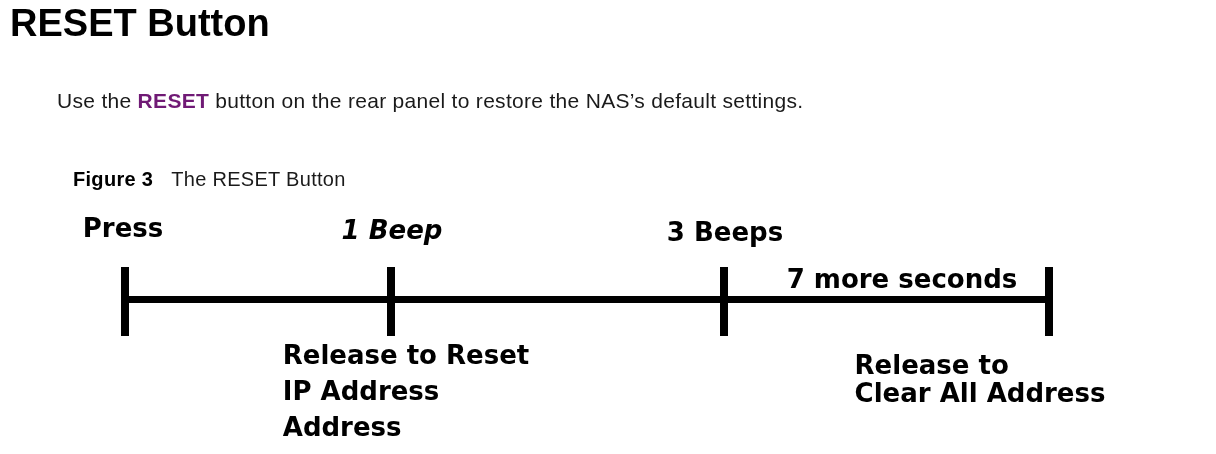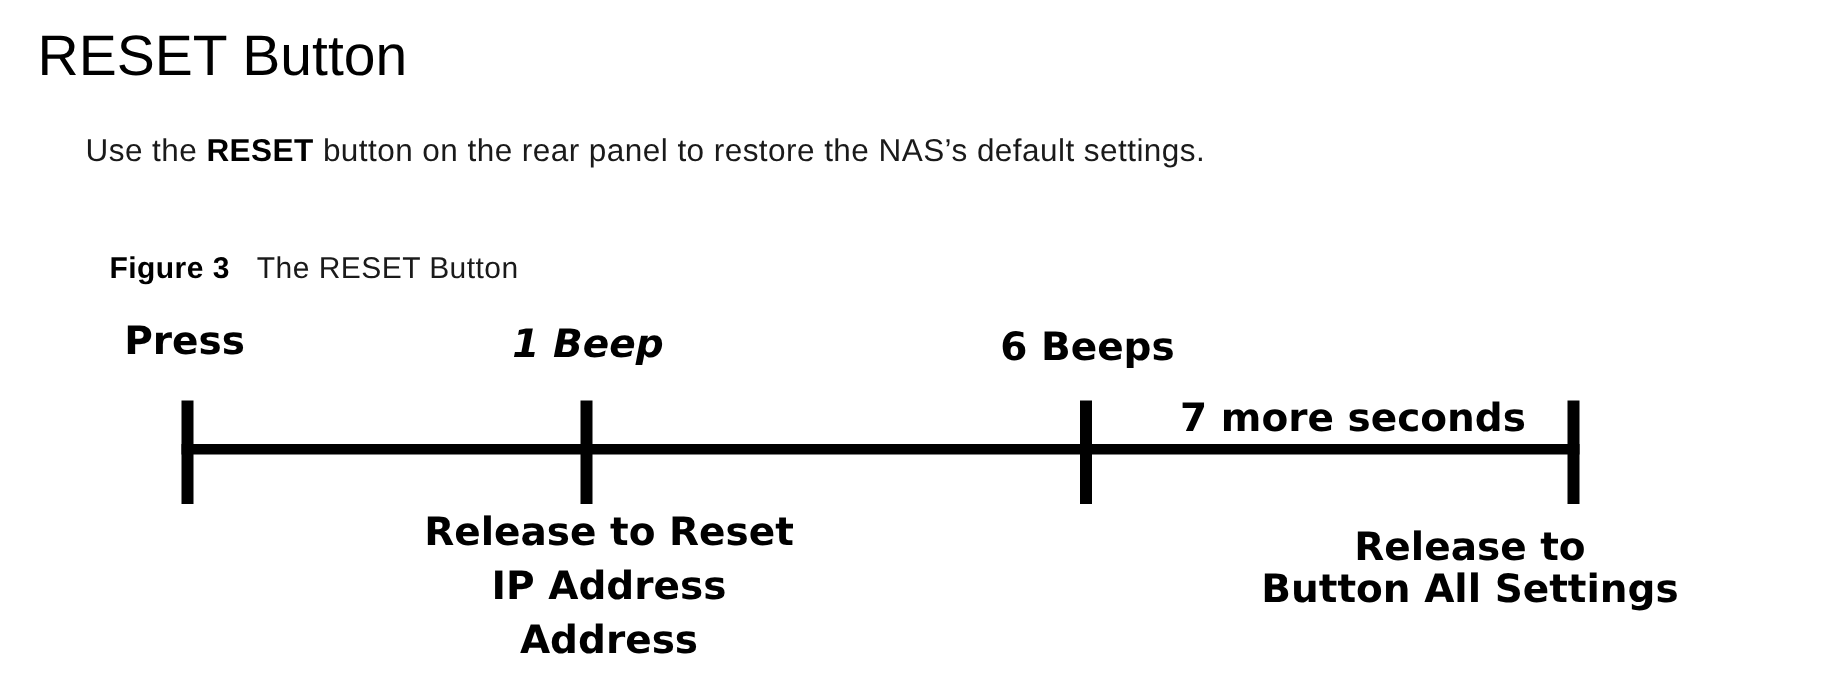--- a/index.html
+++ b/index.html
@@ -13,38 +13,38 @@
     height: 454px;
     background: #ffffff;
     color: #000000;
     overflow: hidden;
     font-family: "Liberation Sans", sans-serif;
   }
   .page-title {
     position: absolute;
     left: 10px;
     top: 2px;
-    margin: 15px;
+    margin: 0;
     font-size: 38px;
-    font-weight: normal;
+    font-weight: bold;
     color: #000000;
     font-family: "Liberation Sans", sans-serif;
     white-space: nowrap;
   }
   .intro {
     position: absolute;
     left: 57px;
     top: 89px;
     margin: 0;
     font-size: 21px;
     letter-spacing: 0.3px;
     color: #1a1a1a;
     white-space: nowrap;
   }
-  .intro b { color: #000000; }
+  .intro b { color: #701a75; }
   .figcap {
     position: absolute;
     left: 57px;
     top: 152px;
     margin: 16px;
     font-size: 20px;
     letter-spacing: 0.3px;
     color: #1a1a1a;
     white-space: nowrap;
   }
@@ -75,21 +75,21 @@
   .tick-3 { left: 1045px; }
   .dlabel {
     position: absolute;
     transform: translateX(-50%);
     font-family: "DejaVu Sans", sans-serif;
     font-weight: bold;
     font-size: 26px;
     line-height: 1;
     color: #000000;
     white-space: nowrap;
-    text-align: center;
+    text-align: left;
   }
   .lbl-press  { left: 123px;  top: 215px; }
   .lbl-1beep  { left: 392px;  top: 217px; font-style: italic; }
   .lbl-2beeps { left: 725px;  top: 219px; }
   .lbl-5more  { left: 902px;  top: 266px; }
   .lbl-block { line-height: 1; }
   .lbl-bottom-left  { left: 406px;  top: 337px; }
   .lbl-bottom-left  .bline { line-height: 36px; }
   .lbl-bottom-right { left: 980px; top: 351px; }
   .lbl-bottom-right .bline { line-height: 28px; }
@@ -113,29 +113,29 @@
 
     <div class="tick tick-0"></div>
     <div class="tick tick-1"></div>
     <div class="tick tick-2"></div>
     <div class="tick tick-3"></div>
 
     <div class="dlabel lbl-press">Press</div>
 
     <div class="dlabel lbl-1beep">1 Beep</div>
 
-    <div class="dlabel lbl-2beeps">6 Beeps</div>
+    <div class="dlabel lbl-2beeps">3 Beeps</div>
 
     <div class="dlabel lbl-5more">7 more seconds</div>
 
     <div class="dlabel lbl-block lbl-bottom-left">
       <div class="bline">Release to Reset</div>
       <div class="bline">IP Address</div>
       <div class="bline">Address</div>
     </div>
 
     <div class="dlabel lbl-block lbl-bottom-right">
       <div class="bline">Release to</div>
-      <div class="bline">Button All Settings</div>
+      <div class="bline">Clear All Address</div>
     </div>
 
   </div>
 </div>
 
 </body></html>

